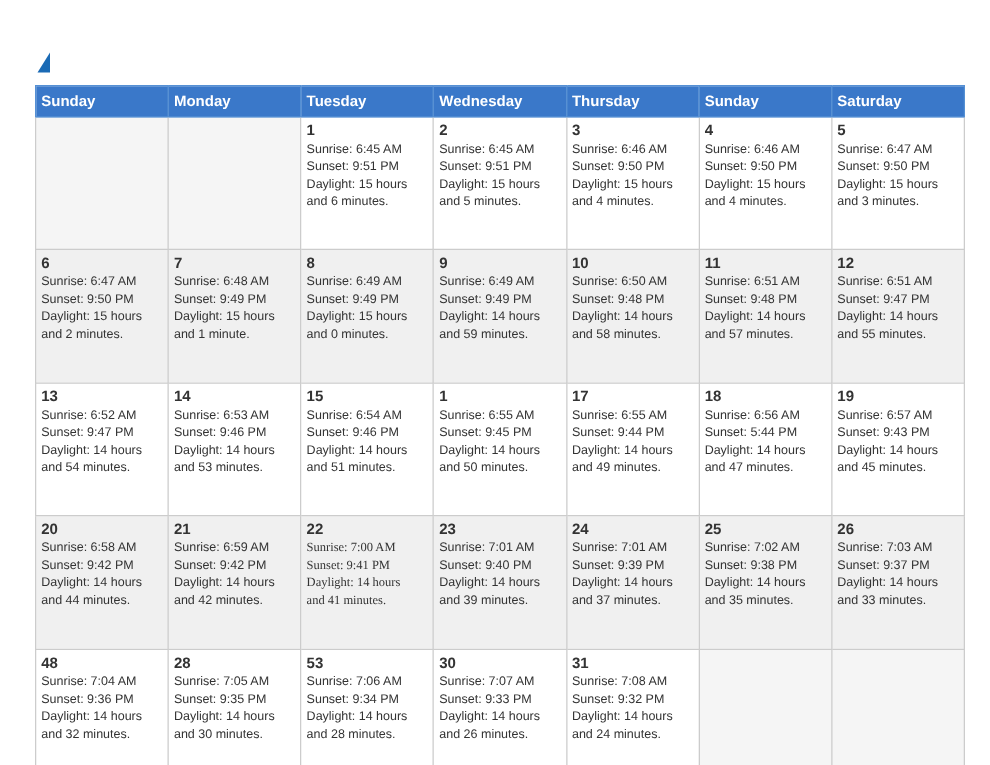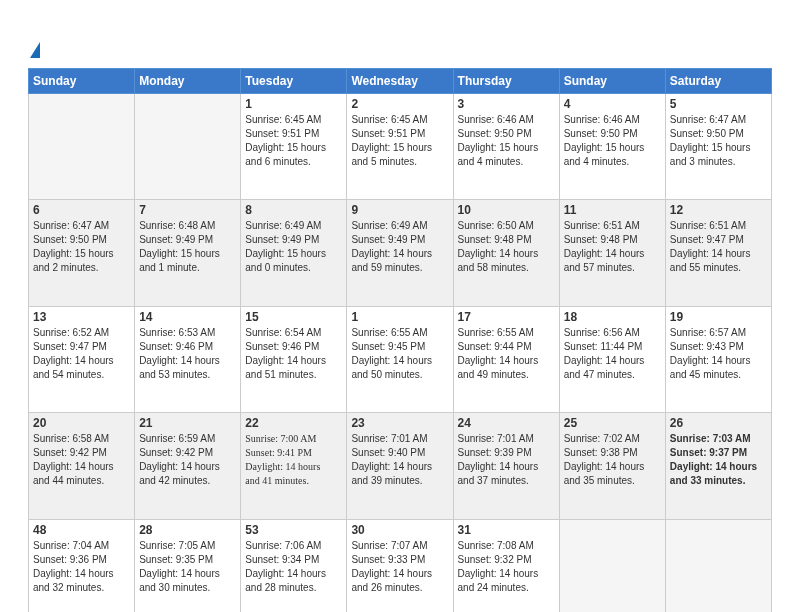--- a/index.html
+++ b/index.html
@@ -260,21 +260,21 @@
           <td>
             <div class="day-num">17</div>
             <div class="day-info" style="white-space: pre-line;">Sunrise: 6:55 AM
 Sunset: 9:44 PM
 Daylight: 14 hours
 and 49 minutes.</div>
           </td>
           <td>
             <div class="day-num">18</div>
             <div class="day-info" style="white-space: pre-line;">Sunrise: 6:56 AM
-Sunset: 11:44 PM
+Sunset: 5:44 PM
 Daylight: 14 hours
 and 47 minutes.</div>
           </td>
           <td>
             <div class="day-num">19</div>
             <div class="day-info" style="white-space: pre-line;">Sunrise: 6:57 AM
 Sunset: 9:43 PM
 Daylight: 14 hours
 and 45 minutes.</div>
           </td>
@@ -317,21 +317,21 @@
           </td>
           <td>
             <div class="day-num">25</div>
             <div class="day-info" style="white-space: pre-line;">Sunrise: 7:02 AM
 Sunset: 9:38 PM
 Daylight: 14 hours
 and 35 minutes.</div>
           </td>
           <td>
             <div class="day-num">26</div>
-            <div class="day-info" style="white-space: pre-line; font-weight: bold;">Sunrise: 7:03 AM
+            <div class="day-info" style="white-space: pre-line;">Sunrise: 7:03 AM
 Sunset: 9:37 PM
 Daylight: 14 hours
 and 33 minutes.</div>
           </td>
         </tr>
         <tr>
           <td>
             <div class="day-num">48</div>
             <div class="day-info" style="white-space: pre-line;">Sunrise: 7:04 AM
 Sunset: 9:36 PM

